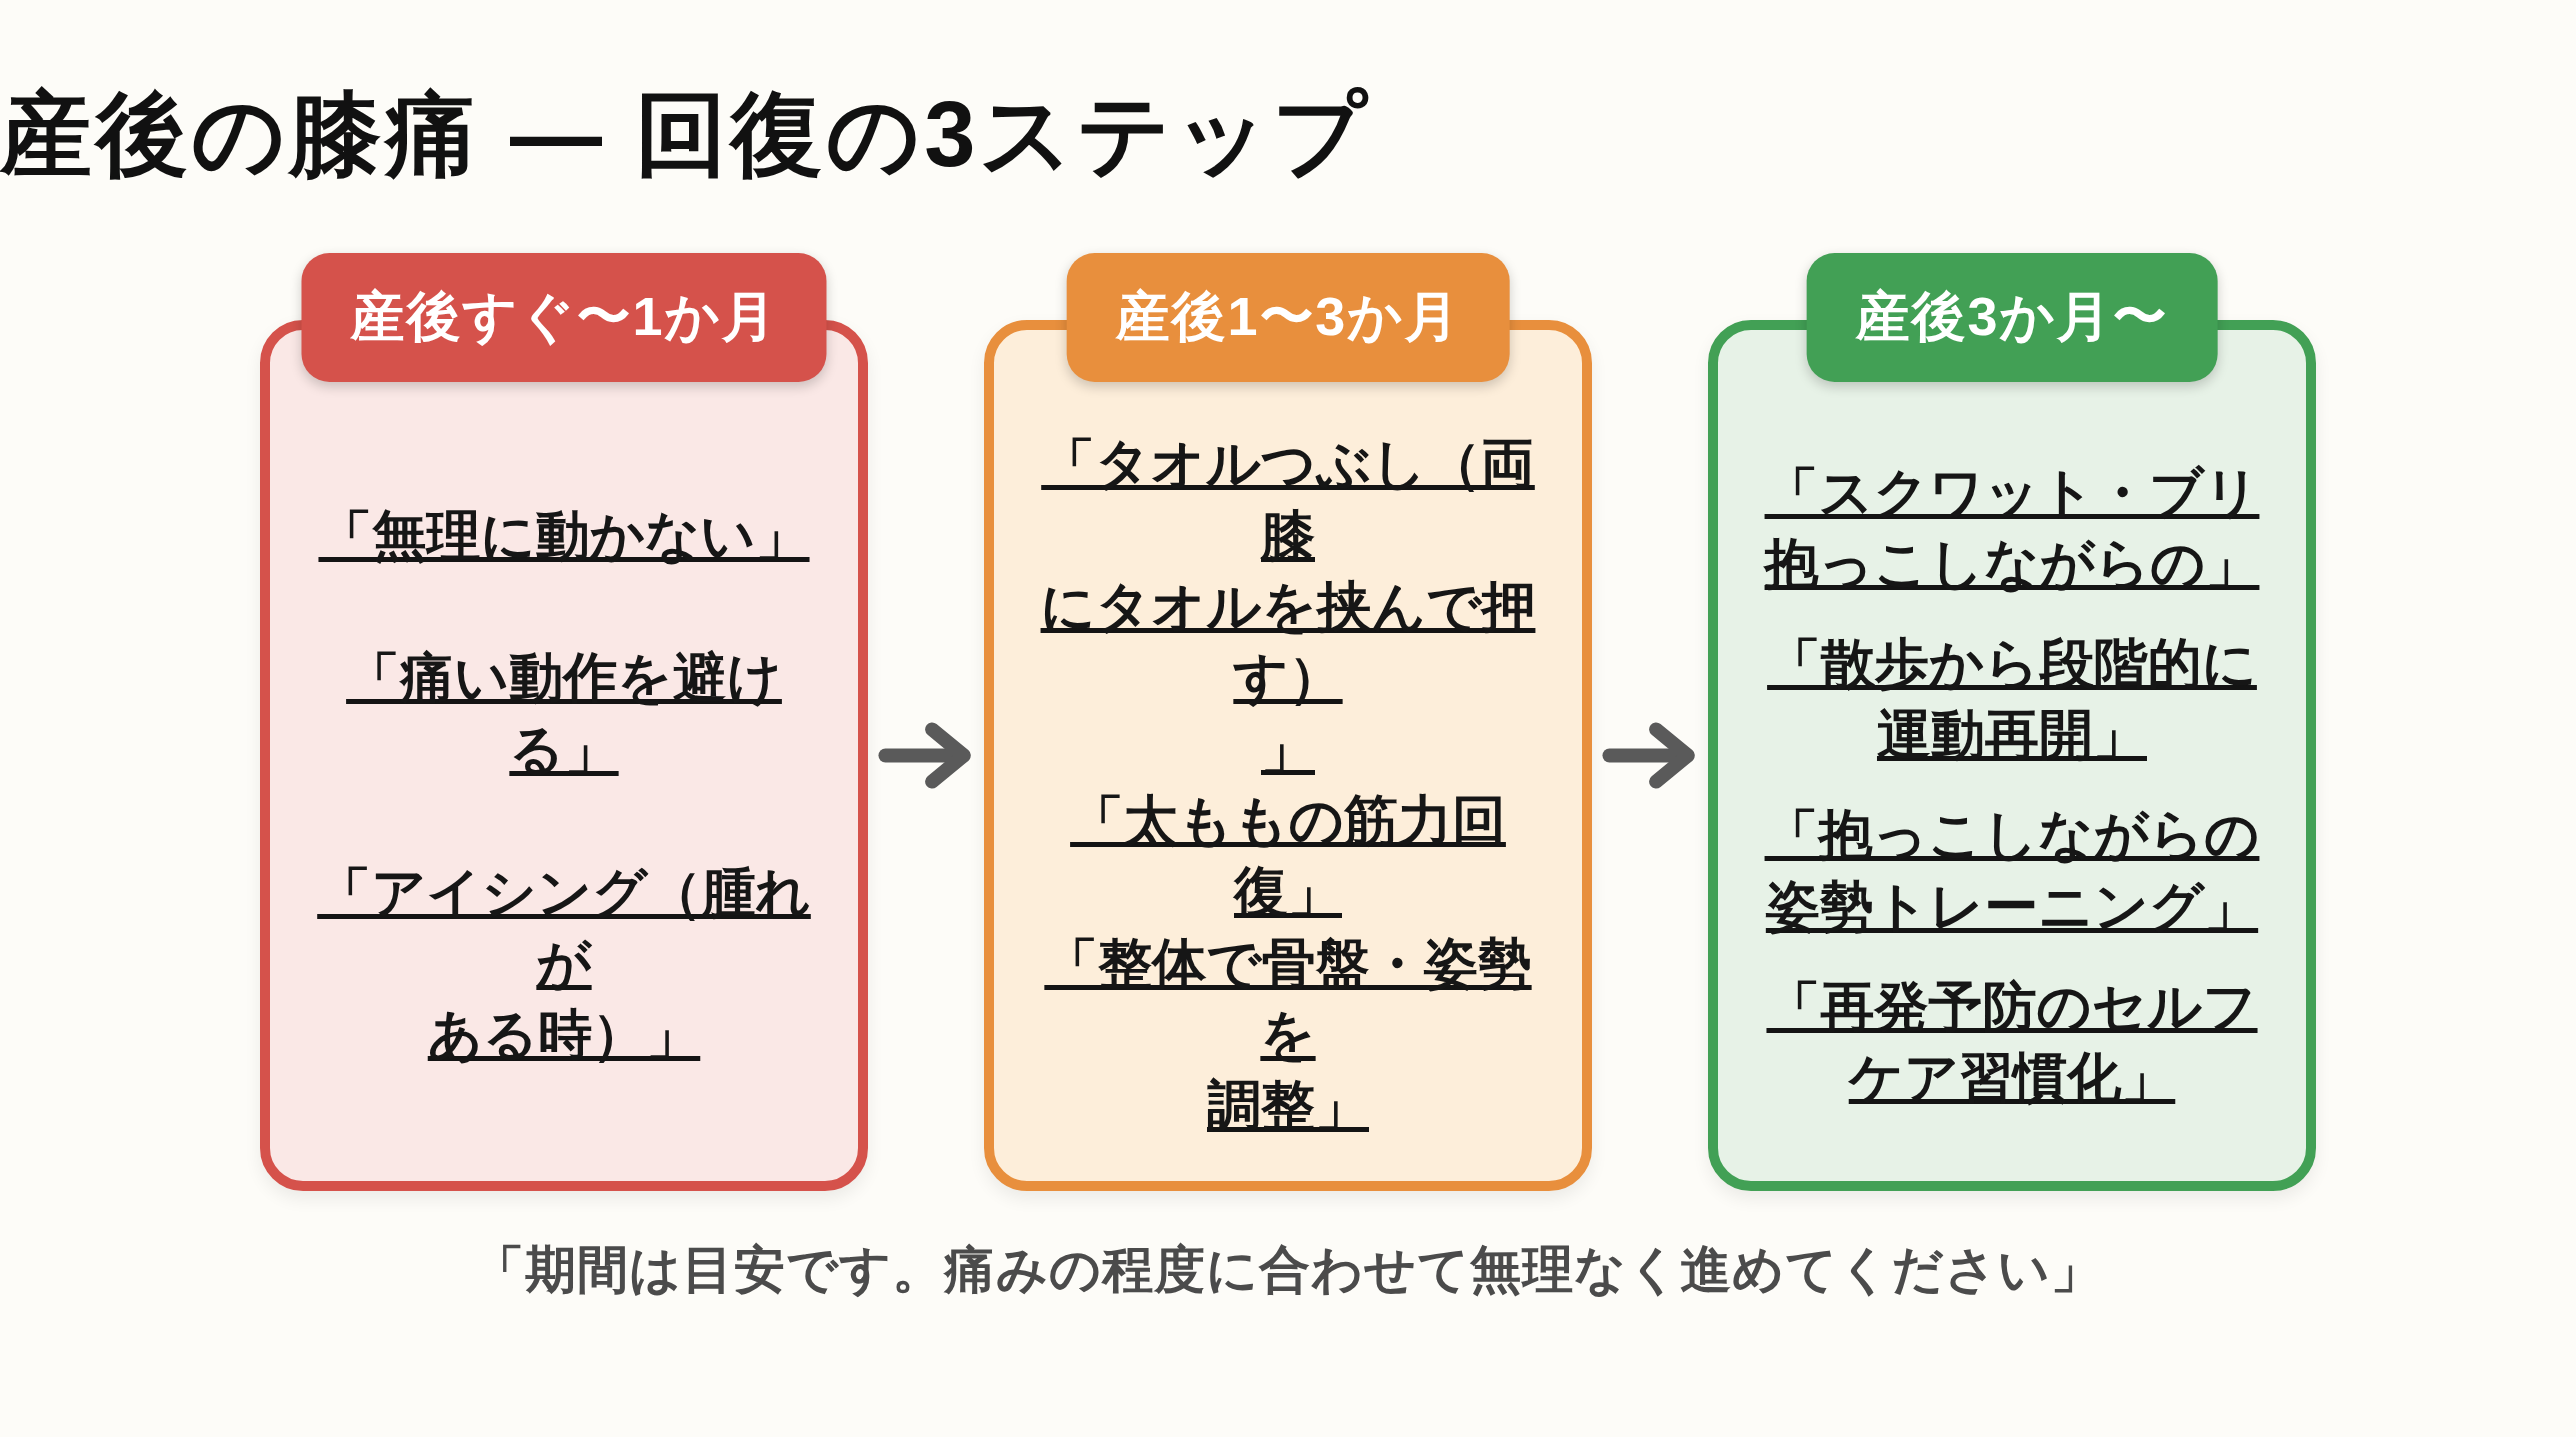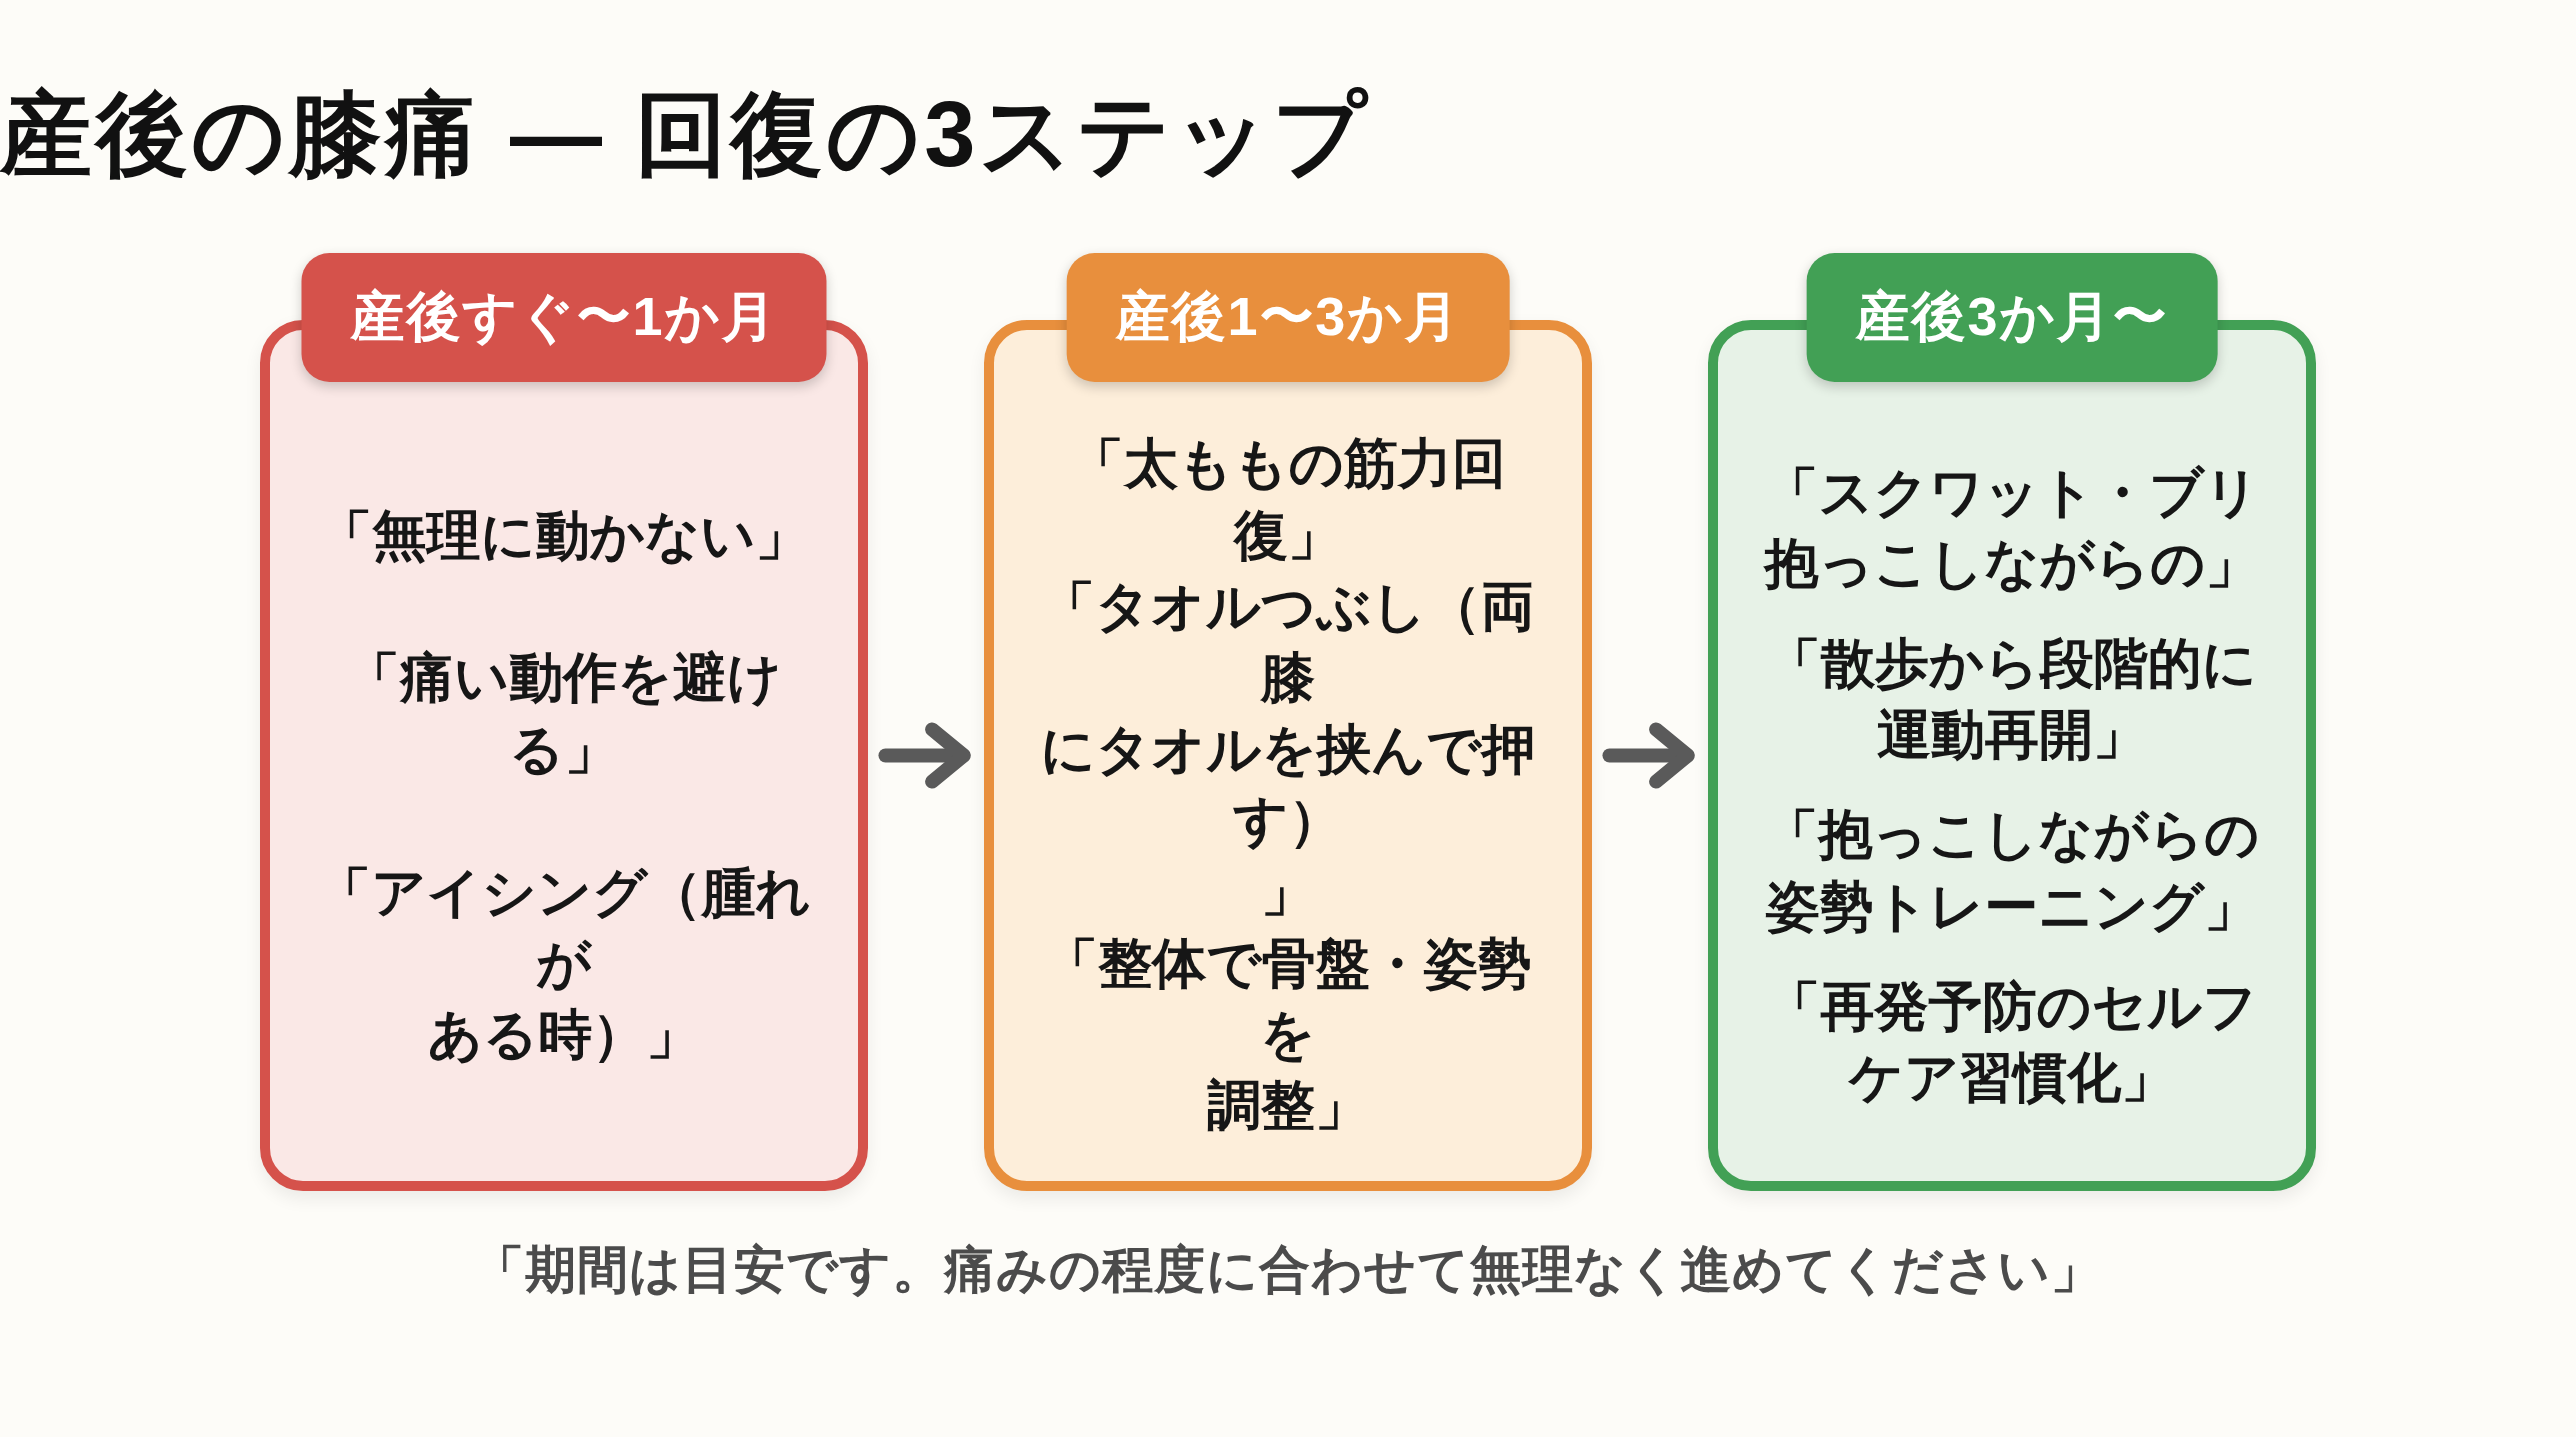--- a/index.html
+++ b/index.html
@@ -16,21 +16,21 @@
     font-weight:900;
     letter-spacing:3.7px;
     color:#111;
   }
   .row{
     display:flex;
     justify-content:center;
     align-items:flex-start;
     margin-top:56px;
   }
-  .card-wrap{width:608px;position:relative;margin-top:67px;}
+  .card-wrap{width:608px;position:relative;margin-top:67px;text-decoration:underline;}
   .card{
     position:relative;
     box-sizing:border-box;
     width:100%;
     height:871px;
     background:var(--bg);
     border:10.3px solid var(--accent);
     border-radius:43px;
     box-shadow:0 7.5px 17px rgba(0,0,0,0.07);
   }
@@ -109,24 +109,24 @@
         <line x1="8" y1="40" x2="88" y2="40"></line>
         <polyline points="58,12 92,40 58,68"></polyline>
       </g>
     </svg>
   </div>
 
   <div class="card-wrap" style="--accent: #e88f3d; --bg: #fdeeda;">
     <div class="badge">産後1〜3か月</div>
     <div class="card">
       <div class="items">
-        <div class="item">「太ももの筋力回復」</div>
         <div class="item">「タオルつぶし（両膝
 にタオルを挟んで押す）
 」</div>
+        <div class="item">「太ももの筋力回復」</div>
         <div class="item">「整体で骨盤・姿勢を
 調整」</div>
       </div>
     </div>
   </div>
 
   <div class="arrow-cell">
     <svg class="arrow" width="97" height="75" viewBox="0 0 104 80" style="color: rgb(90, 90, 90);">
       <g stroke="currentColor" stroke-width="15" stroke-linecap="round" stroke-linejoin="round" fill="none">
         <line x1="8" y1="40" x2="88" y2="40"></line>

